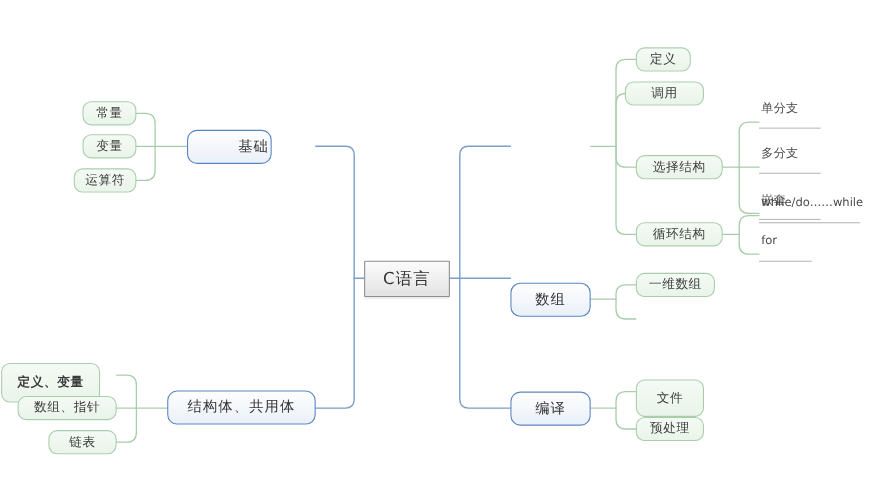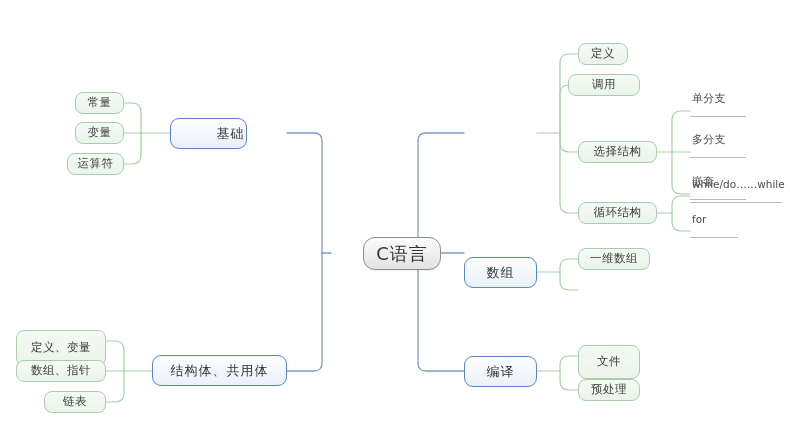--- a/index.html
+++ b/index.html
@@ -32,27 +32,26 @@
     display: flex;
     align-items: center;
     justify-content: center;
     text-align: center;
     white-space: nowrap;
     line-height: 1;
   }
   
   .node.root {
     border: 1px solid #8d8d8d;
-    border-radius: 12px;
+    border-radius: 1px;
     background: linear-gradient(180deg, #fbfbfb 0%, #eeeeee 55%, #e2e2e2 100%);
     color: #333333;
-    font-size: 18px;
+    font-size: 15px;
     letter-spacing: 1px;
     box-shadow: 0 1px 1px rgba(0,0,0,0.07);
-    margin-left: 32px;
   }
   
   .node.blue {
     border: 1.4px solid #5b85c0;
     border-radius: 9px;
     background: linear-gradient(180deg, #fdfefe 0%, #f2f6fb 60%, #e9f0f9 100%);
     color: #333333;
     font-size: 13px;
     letter-spacing: 1px;
   }
@@ -150,21 +149,21 @@
   <div class="node green" style="left:75px; top:122px; width:49px; height:22px;">
     <span>变量</span>
   </div>
   <div class="node green" style="left:67px; top:153px; width:57px; height:22px;">
     <span>运算符</span>
   </div>
 
   <div class="node blue" style="left:152px; top:355px; width:135px; height:31px;">
     <span>结构体、共用体</span>
   </div>
-  <div class="node green" style="left:16px; top:330px; width:90px; height:36px;">
+  <div class="node green" style="left:1px; top:330px; width:90px; height:36px;font-weight:bold;">
     <span>定义、变量</span>
   </div>
   <div class="node green" style="left:16px; top:360px; width:90px; height:22px;">
     <span>数组、指针</span>
   </div>
   <div class="node green" style="left:44px; top:391px; width:62px; height:22px;">
     <span>链表</span>
   </div>
 
   <div class="node green" style="left:578px; top:43px; width:50px; height:22px;">

